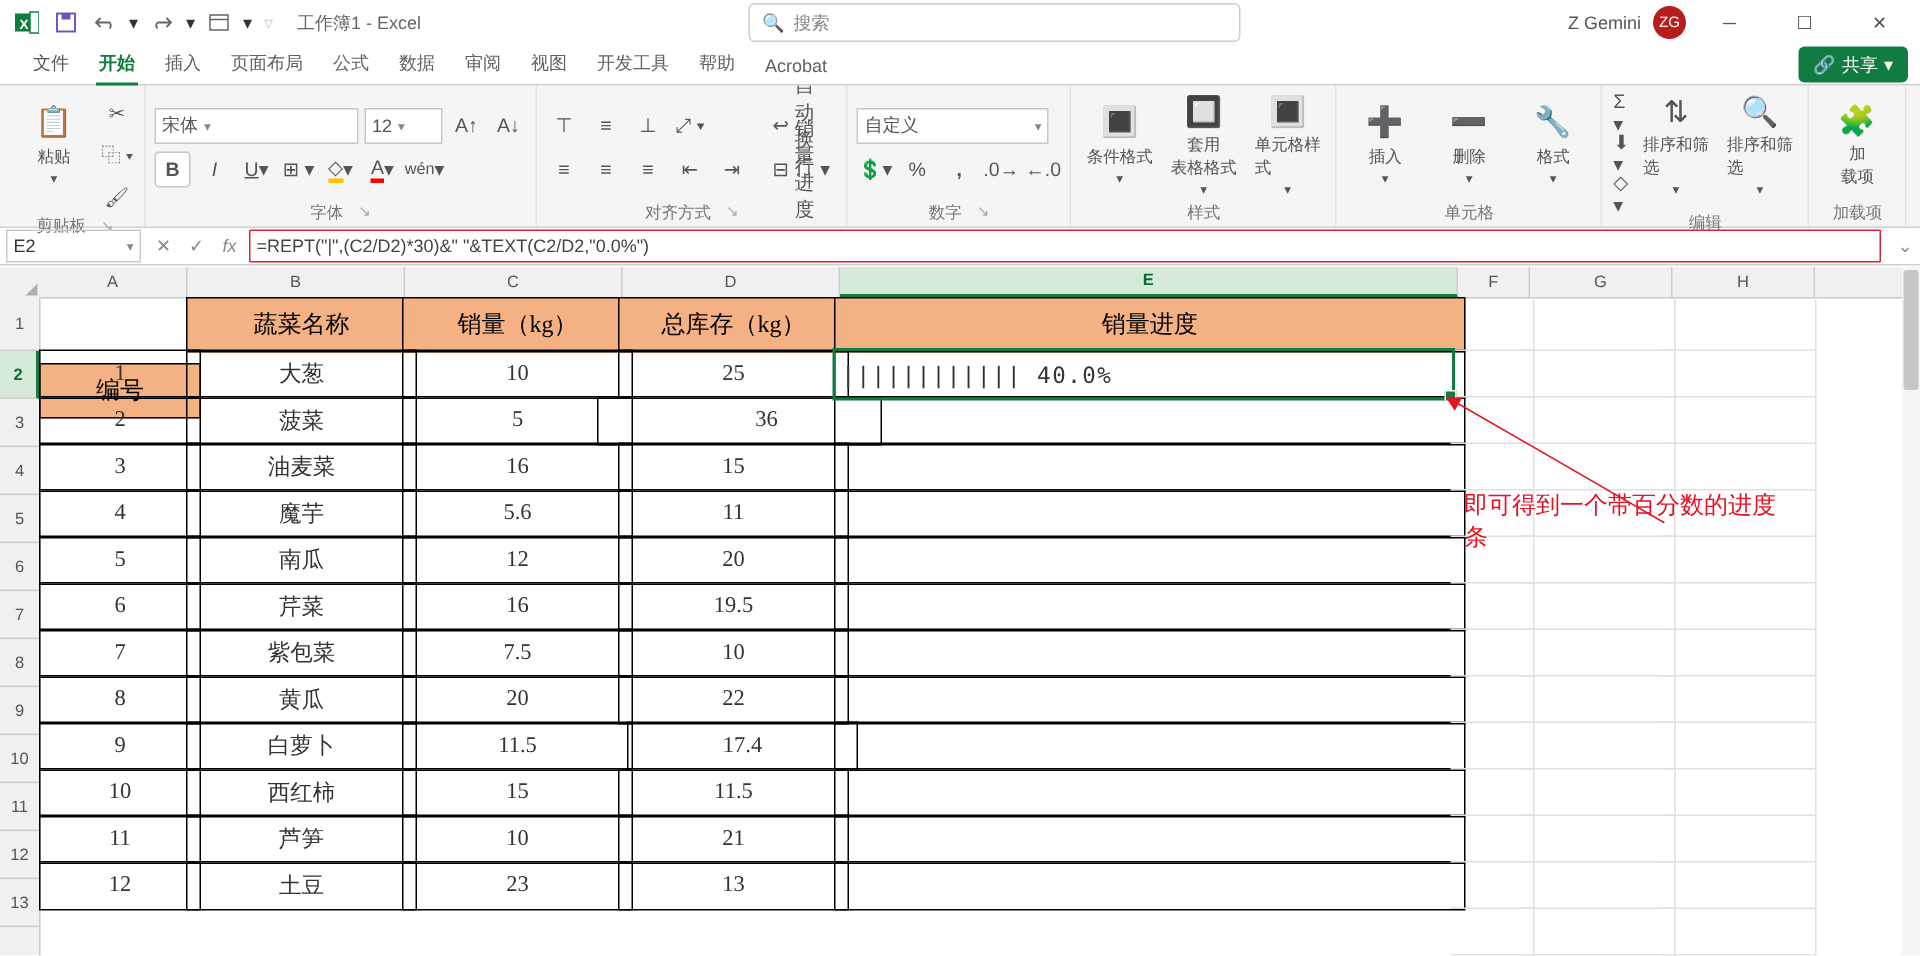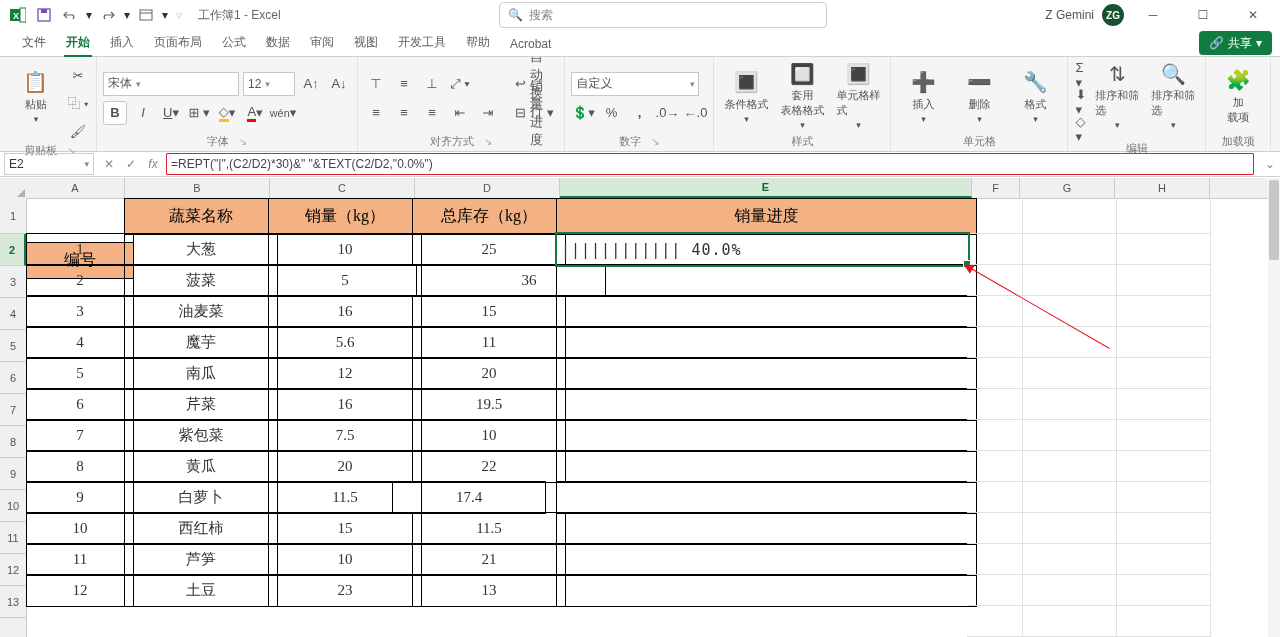--- a/index.html
+++ b/index.html
@@ -3,21 +3,21 @@
 <meta charset="utf-8">
 <style>
 html,body{margin:0;padding:0;height:100%;font-family:"Microsoft YaHei","Segoe UI",Arial,sans-serif;font-size:12px;background:#fff;color:#333;overflow:hidden}
 .titlebar{height:30px;display:flex;align-items:center;background:#fff;padding:0 6px;gap:4px}
 .titlebar .qat{display:flex;align-items:center;gap:2px}
 .qat .qbtn{width:24px;height:24px;display:flex;align-items:center;justify-content:center;border-radius:3px}
 .title-txt{margin-left:8px;font-size:12px;color:#666}
 .search-wrap{flex:1;display:flex;justify-content:center}
 .searchbox{width:310px;height:24px;border:1px solid #ccc;border-radius:4px;display:flex;align-items:center;padding:0 8px;color:#888;gap:6px}
 .title-right{display:flex;align-items:center;gap:8px}
-.avatar{width:22px;height:22px;border-radius:50%;background:#14532d;color:#fff;display:flex;align-items:center;justify-content:center;font-size:10px;font-weight:700}
+.avatar{width:22px;height:22px;border-radius:50%;background:#b91c1c;color:#fff;display:flex;align-items:center;justify-content:center;font-size:10px;font-weight:400}
 .winbtn{width:42px;height:30px;display:flex;align-items:center;justify-content:center;color:#555}
 .tabstrip{height:26px;background:#fff;display:flex;align-items:flex-end;padding-left:12px;border-bottom:1px solid #d0d0d0;position:relative}
 .tabstrip .ftab{padding:5px 10px;font-size:12px;color:#616161;cursor:pointer}
 .tabstrip .ftab.file{background:#fff;border:none;color:#555}
 .tabstrip .ftab.active{color:#107c41;font-weight:700;position:relative}
 .tabstrip .ftab.active:after{content:"";position:absolute;left:8px;right:8px;bottom:-1px;height:2px;background:#107c41}
 .share{position:absolute;right:8px;top:0;height:24px;margin-top:1px;background:#107c41;color:#fff;border-radius:4px;padding:0 10px;display:flex;align-items:center;gap:4px;font-size:12px}
 .ribbon{height:94px;background:#f5f5f5;display:flex;border-bottom:1px solid #d0d0d0;padding:0 4px}
 .group{display:flex;flex-direction:column;justify-content:space-between;border-right:1px solid #e3e3e3;padding:2px 6px 2px 6px}
 .group:last-child{border-right:none}
@@ -389,21 +389,21 @@
         <div class="cell hdr" style="left: 386px; top: 0px; width: 144px; height: 35px;">总库存（kg）</div>
         <div class="cell hdr" style="left: 530px; top: 0px; width: 411px; height: 35px;">销量进度</div>
         <div class="cell data" style="left: 0px; top: 35px; width: 98px; height: 31px;">1</div>
         <div class="cell data" style="left: 98px; top: 35px; width: 144px; height: 31px;">大葱</div>
         <div class="cell data" style="left: 242px; top: 35px; width: 144px; height: 31px;">10</div>
         <div class="cell data" style="left: 386px; top: 35px; width: 144px; height: 31px;">25</div>
         <div class="cell progress" style="left: 530px; top: 35px; width: 411px; height: 31px;">||||||||||||  40.0%</div>
         <div class="cell data" style="left: 0px; top: 66px; width: 98px; height: 31px;">2</div>
         <div class="cell data" style="left: 98px; top: 66px; width: 144px; height: 31px;">菠菜</div>
         <div class="cell data" style="left: 242px; top: 66px; width: 144px; height: 31px;">5</div>
-        <div class="cell data" style="left: 390px; top: 66px; width: 144px; height: 31px; padding-left: 40px;">36</div>
+        <div class="cell data" style="left: 372px; top: 66px; width: 144px; height: 31px; padding-left: 40px;">36</div>
         <div class="cell progress" style="left: 530px; top: 66px; width: 411px; height: 31px;"></div>
         <div class="cell data" style="left: 0px; top: 97px; width: 98px; height: 31px;">3</div>
         <div class="cell data" style="left: 98px; top: 97px; width: 144px; height: 31px;">油麦菜</div>
         <div class="cell data" style="left: 242px; top: 97px; width: 144px; height: 31px;">16</div>
         <div class="cell data" style="left: 386px; top: 97px; width: 144px; height: 31px;">15</div>
         <div class="cell progress" style="left: 530px; top: 97px; width: 411px; height: 31px;"></div>
         <div class="cell data" style="left: 0px; top: 128px; width: 98px; height: 31px;">4</div>
         <div class="cell data" style="left: 98px; top: 128px; width: 144px; height: 31px; text-align: right;">魔芋</div>
         <div class="cell data" style="left: 242px; top: 128px; width: 144px; height: 31px;">5.6</div>
         <div class="cell data" style="left: 386px; top: 128px; width: 144px; height: 31px;">11</div>
@@ -424,21 +424,21 @@
         <div class="cell data" style="left: 386px; top: 221px; width: 144px; height: 31px;">10</div>
         <div class="cell progress" style="left: 530px; top: 221px; width: 411px; height: 31px;"></div>
         <div class="cell data" style="left: 0px; top: 252px; width: 98px; height: 31px;">8</div>
         <div class="cell data" style="left: 98px; top: 252px; width: 144px; height: 31px;">黄瓜</div>
         <div class="cell data" style="left: 242px; top: 252px; width: 144px; height: 31px;">20</div>
         <div class="cell data" style="left: 386px; top: 252px; width: 144px; height: 31px;">22</div>
         <div class="cell progress" style="left: 530px; top: 252px; width: 411px; height: 31px;"></div>
         <div class="cell data" style="left: 0px; top: 283px; width: 98px; height: 31px;">9</div>
         <div class="cell data" style="left: 98px; top: 283px; width: 144px; height: 31px;">白萝卜</div>
         <div class="cell data" style="left: 242px; top: 283px; width: 144px; height: 31px;">11.5</div>
-        <div class="cell data" style="left: 366px; top: 283px; width: 144px; height: 31px;">17.4</div>
+        <div class="cell data" style="left: 392px; top: 283px; width: 144px; height: 31px;">17.4</div>
         <div class="cell progress" style="left: 530px; top: 283px; width: 411px; height: 31px;"></div>
         <div class="cell data" style="left: 0px; top: 314px; width: 98px; height: 31px;">10</div>
         <div class="cell data" style="left: 98px; top: 314px; width: 144px; height: 31px;">西红柿</div>
         <div class="cell data" style="left: 242px; top: 314px; width: 144px; height: 31px;">15</div>
         <div class="cell data" style="left: 386px; top: 314px; width: 144px; height: 31px;">11.5</div>
         <div class="cell progress" style="left: 530px; top: 314px; width: 411px; height: 31px;"></div>
         <div class="cell data" style="left: 0px; top: 345px; width: 98px; height: 31px;">11</div>
         <div class="cell data" style="left: 98px; top: 345px; width: 144px; height: 31px;">芦笋</div>
         <div class="cell data" style="left: 242px; top: 345px; width: 144px; height: 31px;">10</div>
         <div class="cell data" style="left: 386px; top: 345px; width: 144px; height: 31px;">21</div>
@@ -492,17 +492,18 @@
         <div class="cell blank" style="left: 1082px; top: 407px; width: 94px; height: 31px;"></div>
       </div>
 
     <div class="sel-box" id="selbox" style="left: 529px; top: 34px; width: 411px; height: 31px;"></div>
     <div class="sel-fill" id="selfill" style="left: 937px; top: 62px;"></div>
 
     <div>
       <div class="arrow-line" style="left:945px;top:70px;width:160px;transform:rotate(30deg)"></div>
       <div class="arrow-head" style="left:937px;top:64px;transform:rotate(30deg)"></div>
     </div>
+    <div class="annot" style="left:950px;top:130px;width:220px">即可得到一个带百分数的进度条</div>
   </div>
   <div class="vscroll">
       <div class="thumb"></div>
     </div>
 </div>
 
 </body></html>

